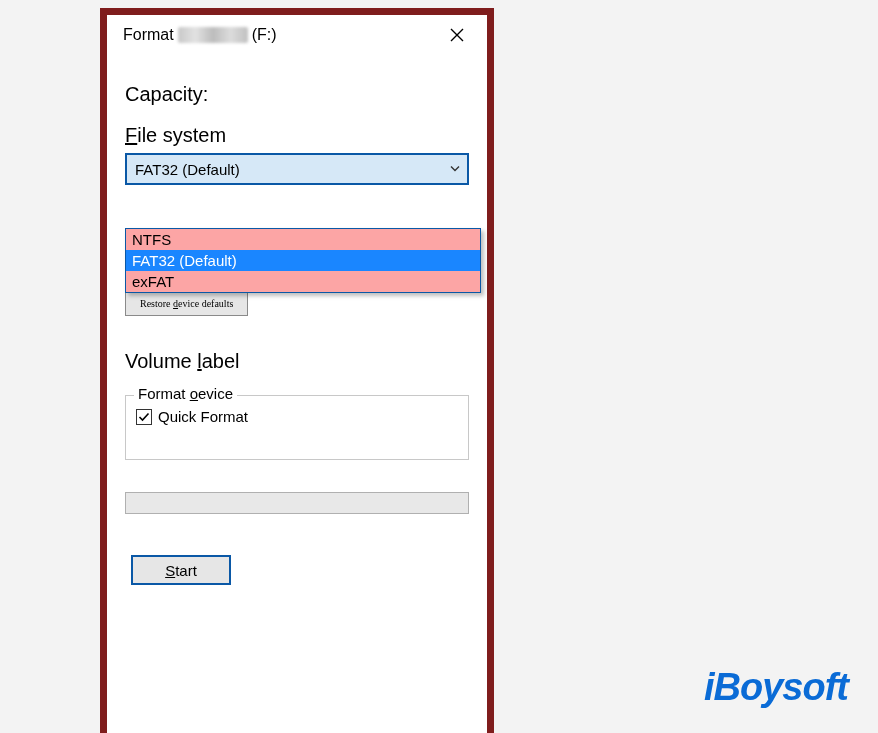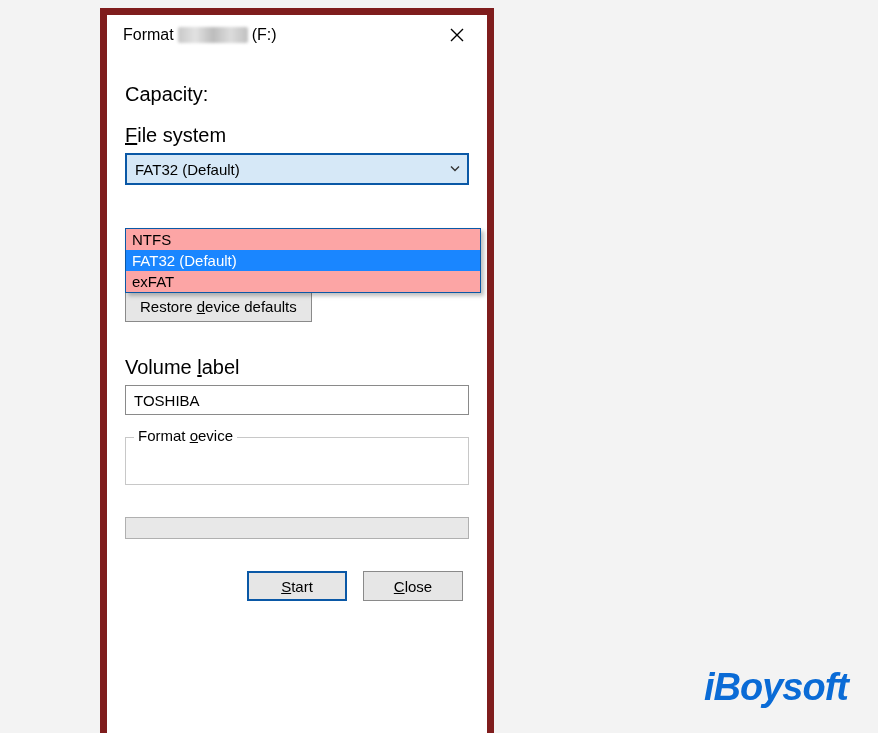--- a/index.html
+++ b/index.html
@@ -99,22 +99,22 @@
     cursor: default;
   }
   .dropdown-item.selected {
     background: #1a86ff;
     color: #fff;
   }
   .btn {
     border: 1px solid #8a8a8a;
     background: #e6e6e6;
     padding: 6px 14px;
-    font-size: 15px;
-    font-family: Liberation Sans, sans-serif;
+    font-size: 10px;
+    font-family: Liberation Serif, serif;
     cursor: pointer;
   }
   .restore-btn {
     margin-top: 56px;
   }
   .text-input {
     width: 100%;
     height: 30px;
     border: 1px solid #8a8a8a;
     padding: 0 8px;
@@ -152,23 +152,23 @@
   .checkbox svg { width: 12px; height: 12px; }
   .progress {
     width: 100%;
     height: 22px;
     border: 1px solid #b0b0b0;
     background: #e8e8e8;
     margin-top: 32px;
   }
   .action-row {
     display: flex;
-    justify-content: flex-end;
-    gap: 16px;
-    margin-top: 32px;
+    justify-content: flex-start;
+    gap: 8px;
+    margin-top: 41px;
     padding: 0 6px;
   }
   .action-btn {
     width: 100px;
     height: 30px;
     border: 1px solid #8a8a8a;
     background: #e6e6e6;
     font-size: 15px;
     font-family: inherit;
     cursor: pointer;
@@ -231,35 +231,39 @@
       <div class="dropdown-item">exFAT</div>
     </div>
 
     <button class="btn restore-btn" style="margin-top:106px">
       <span>Restore </span><span class="ul">d</span><span>evice defaults</span>
     </button>
 
     <div class="field-label" style="margin-top:34px">
       <span>Volume </span><span class="ul">l</span><span>abel</span>
     </div>
-    <input class="text-input" value="TOSHIBA" style="">
 
     <div class="fieldset">
       <div class="fieldset-legend">
         <span>Format </span><span class="ul">o</span><span>evice</span>
       </div>
+      <div class="checkbox-row">
+        <div class="checkbox">
+          <svg viewBox="0 0 12 12">
+              <path d="M1.5 6 L4.5 9 L10.5 2.5" stroke="#000" stroke-width="1.6" fill="none"></path>
+            </svg>
+        </div>
+        <span>Quick Format</span>
+      </div>
     </div>
 
     <div class="progress"></div>
 
     <div class="action-row">
       <div class="action-btn primary">
         <span><span class="ul">S</span><span>tart</span></span>
       </div>
-      <div class="action-btn">
-        <span><span class="ul">C</span><span>lose</span></span>
-      </div>
     </div>
 
   </div>
 </div>
 
 <div class="watermark">iBoysoft</div>
 
 </body></html>

